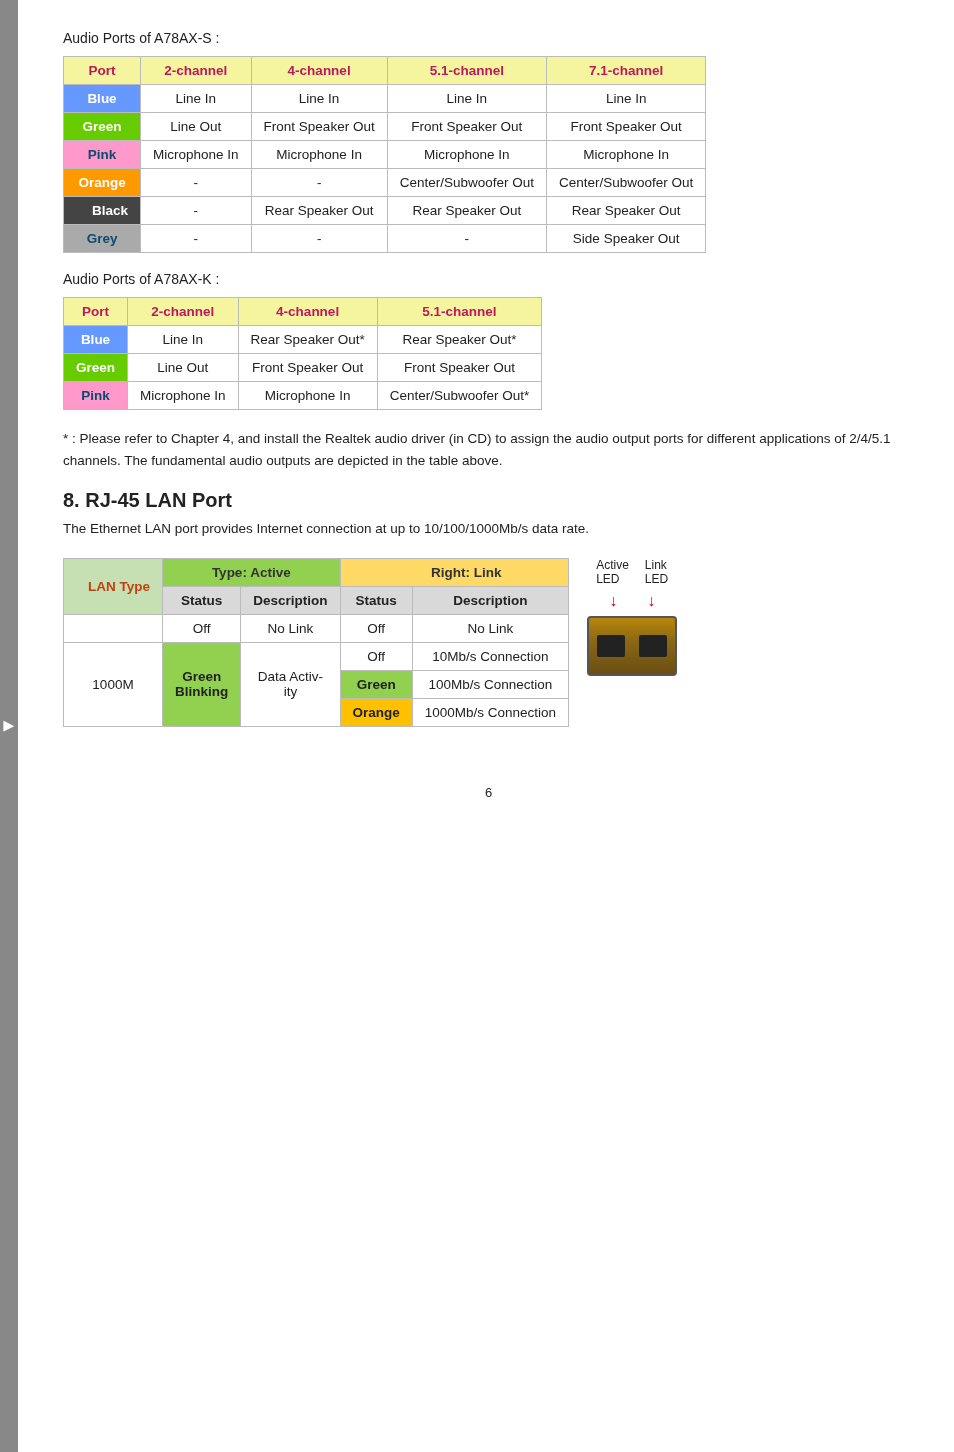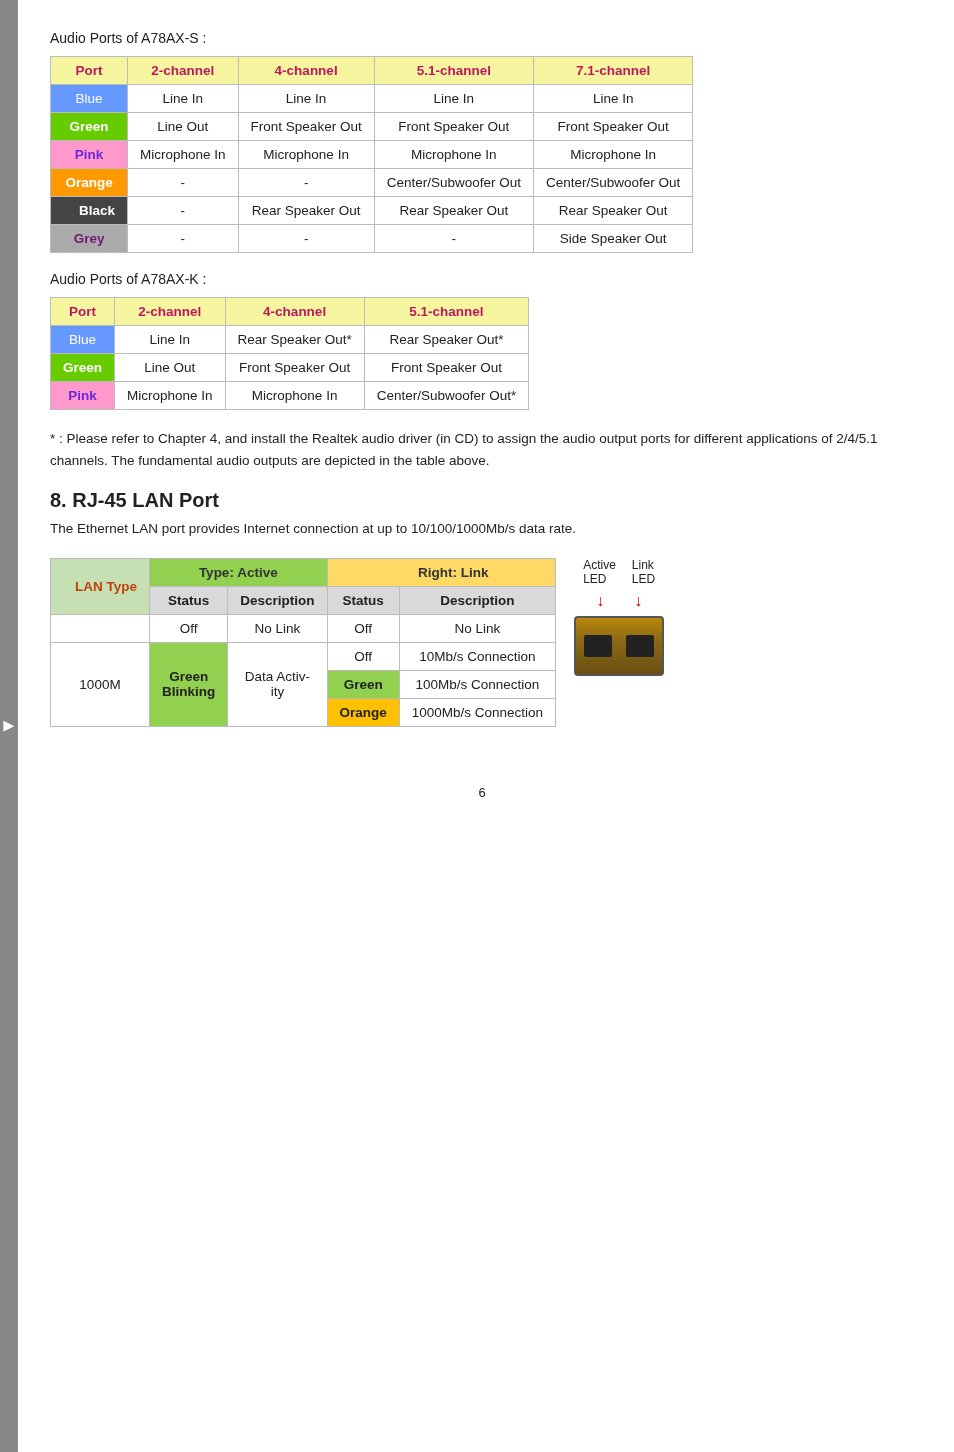--- a/index.html
+++ b/index.html
@@ -28,26 +28,26 @@
       border: 1px solid #bbb;
       padding: 6px 12px;
       text-align: center;
       font-size: 13.5px;
     }
     .header-row th {
       background: #f5f5a0;
       color: #be185d;
       font-weight: bold;
     }
-    .cell-blue { background: #6699ff; color: #fff; font-weight: normal; }
+    .cell-blue { background: #6699ff; color: #fff; font-weight: bold; }
     .cell-green { background: #66cc00; color: #fff; font-weight: bold; }
-    .cell-pink { background: #ff99cc; color: #6d28d9; font-weight: bold; }
+    .cell-pink { background: #ff99cc; color: #0c4a6e; font-weight: bold; }
     .cell-orange { background: #ff9900; color: #fff; font-weight: bold; }
     .cell-black { background: #444; color: #fff; font-weight: bold; padding-left: 28px; }
-    .cell-grey { background: #aaa; color: #701a75; font-weight: bold; }
+    .cell-grey { background: #aaa; color: #0c4a6e; font-weight: bold; }
     .header-left { background: #92d050; color: #333; font-weight: bold; }
     .header-right { background: #ffd966; color: #333; font-weight: bold; padding-left: 36px; }
     .header-status { background: #d9d9d9; font-weight: bold; }
     .cell-green-text { background: #92d050; color: #222; font-weight: bold; }
     .cell-orange-text { background: #ffc000; color: #222; font-weight: bold; }
     .note-text {
       font-size: 13.5px;
       margin-bottom: 18px;
       line-height: 1.6;
     }
@@ -61,21 +61,21 @@
       display: flex;
       align-items: center;
       justify-content: center;
     }
     .sidebar-arrow {
       color: #fff;
       font-size: 18px;
       transform: rotate(180deg);
     }
     .content-wrap {
-      margin-left: 10px;
+      margin-left: 23px;
     }
     .lan-table-wrap {
       display: flex;
       align-items: flex-start;
       gap: 18px;
     }
     .led-diagram {
       display: flex;
       flex-direction: column;
       align-items: center;

